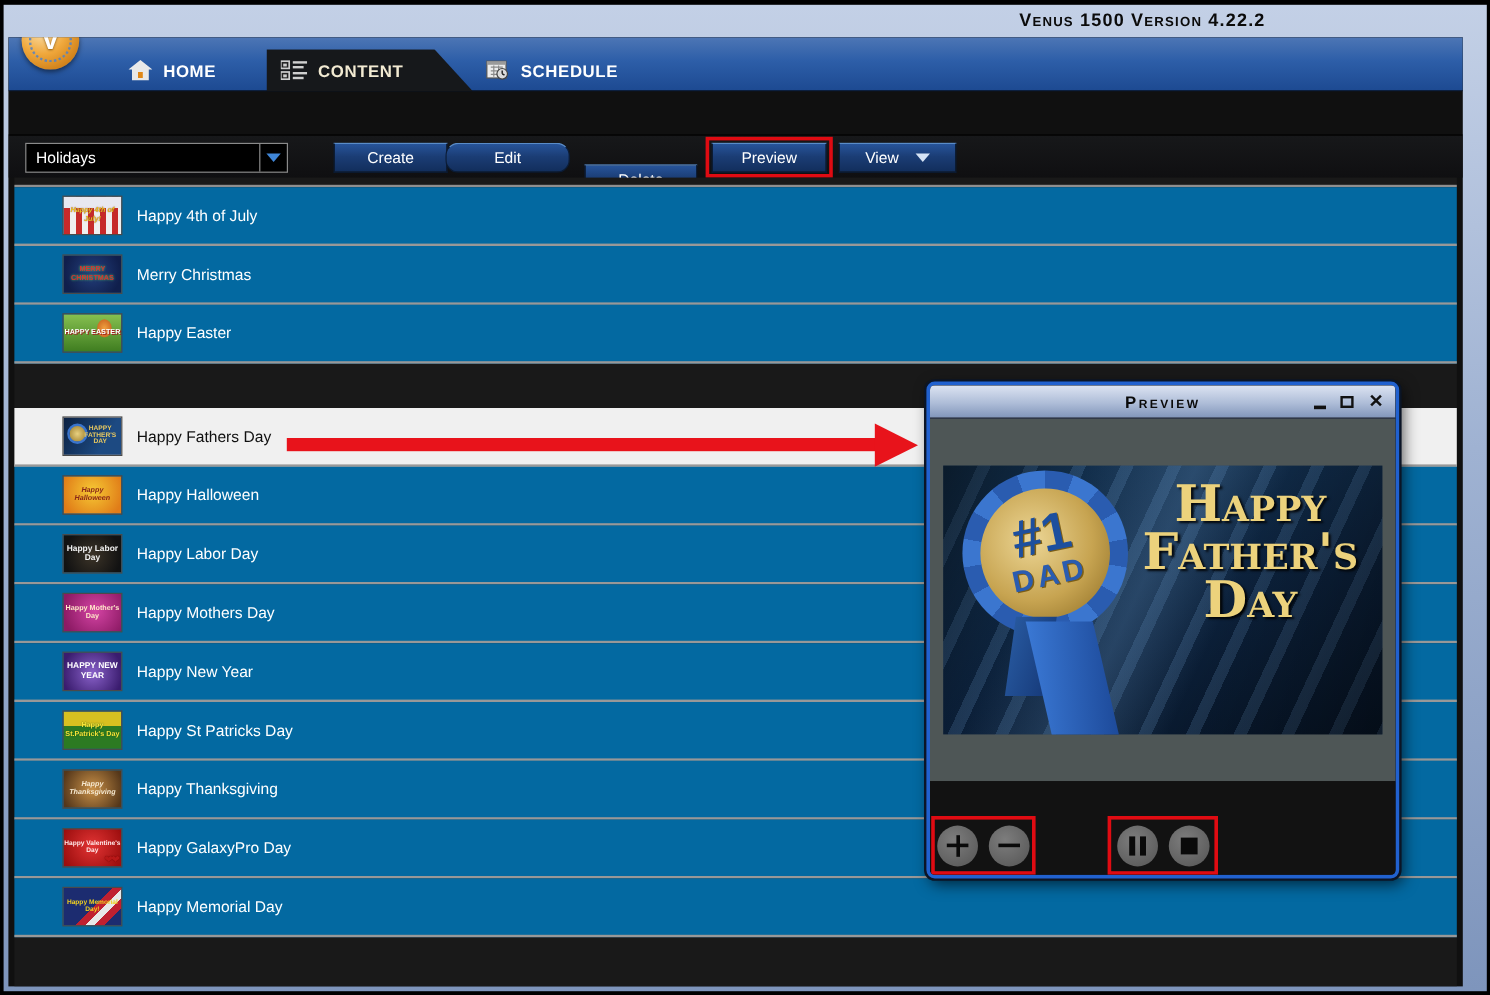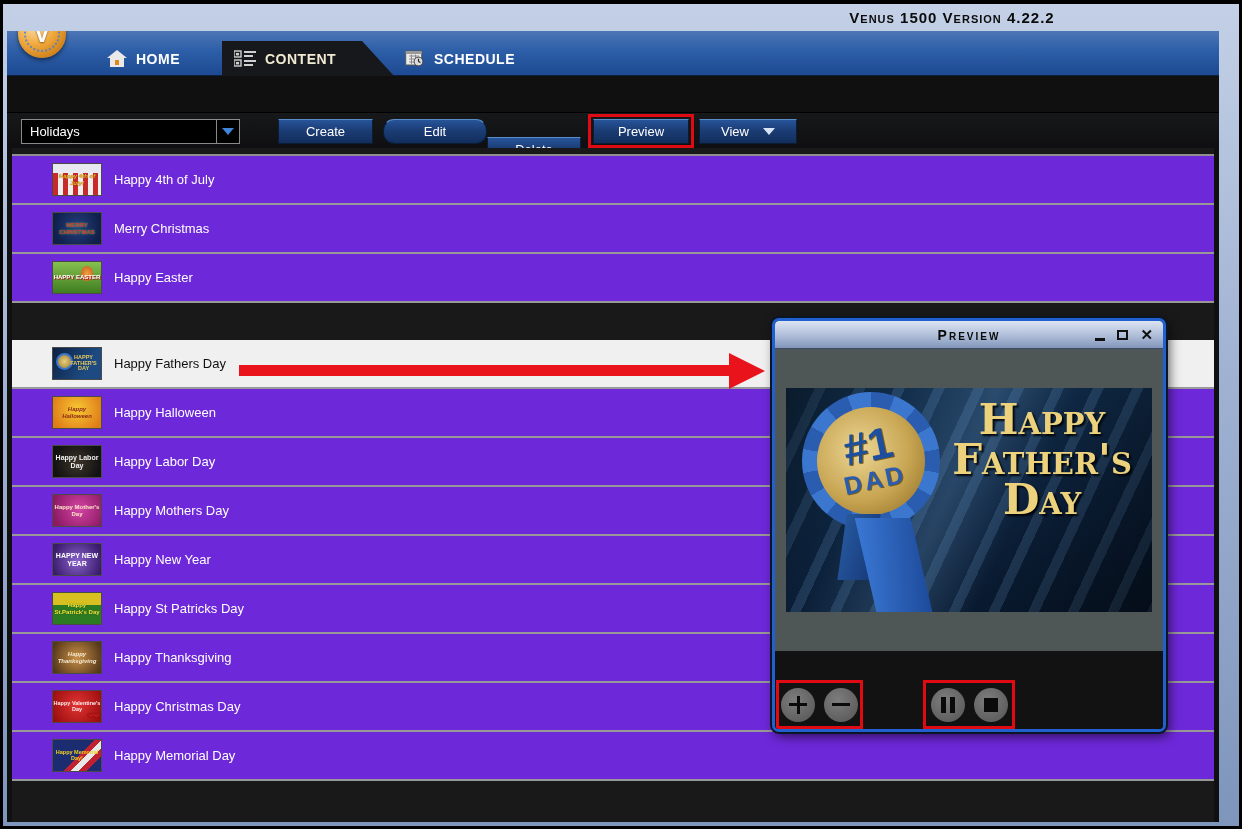--- a/index.html
+++ b/index.html
@@ -63,34 +63,34 @@
   .cat-value { flex:1; color:#fff; font-size:13px; display:flex; align-items:center; padding-left:8px; }
   .cat-arrow { width:23px; border-left:1px solid #8a8a8a; display:flex; align-items:center; justify-content:center; }
   .cat-arrow i { width:0; height:0; border-left:6px solid transparent; border-right:6px solid transparent;
                  border-top:7px solid #3f86d8; }
 
   .tbtn { position:absolute; top:6px; height:25px; border:1px solid #0b1c36; border-top:1px solid #5a8cc8;
           background:linear-gradient(180deg,#27549a 0%,#1b3d75 45%,#122e5c 100%);
           color:#fff; font-size:13px; font-family:"Liberation Sans",sans-serif;
           display:flex; align-items:center; justify-content:center; cursor:pointer; }
   .btn-create { left:271px; width:95px; }
-  .btn-edit   { left:376px; width:104px;border-radius:11px; }
+  .btn-edit   { left:364px; width:104px;border-radius:11px; }
   .btn-delete { left:480px; width:94px;margin-top:18px; }
   .preview-hl { position:absolute; left:581px; top:1px; width:106px; height:34px;
                 border:3px solid #e00b12; display:flex; align-items:center; justify-content:center; }
   .btn-preview { position:static; width:96px; }
   .btn-view   { left:692px; width:98px; gap:14px; }
   .caret-white { width:0; height:0; border-left:6px solid transparent; border-right:6px solid transparent;
                  border-top:7px solid #d6e4f5; }
 
   
   .list { position:absolute; left:5px; right:5px; top:117px; bottom:0; background:#191919; padding-top:6px; }
   .list::before { content:""; display:block; border-top:2px solid #8f8f8f; }
   .list-row { height:49px; border-bottom:2px solid #989898; display:flex; align-items:center;
-              padding-left:40px; background:#6d28d9; cursor:pointer; }
+              padding-left:40px; background:#0369a1; cursor:pointer; }
   .list-row.selected { background:#f0f0f0;margin-top:37px; }
   .list-row.selected .row-label { color:#101010; }
   .row-label { color:#fff; font-size:13px; margin-left:12px; }
 
   .thumb { width:50px; height:33px; border:1px solid #4a4a4a; position:relative; overflow:hidden;
            display:flex; align-items:center; justify-content:center; text-align:center; flex:0 0 auto; }
   .thumb-text { font-size:6px; font-weight:bold; line-height:1.05; position:relative; z-index:2; }
 
   .thumb-july4 { background:linear-gradient(180deg,#e8e8f0 0 30%,transparent 30%),
                  repeating-linear-gradient(90deg,#c62a2a 0 5px,#efefef 5px 10px); }
@@ -336,21 +336,21 @@
     <div class="thumb thumb-thanks">
       <span class="thumb-text">Happy Thanksgiving</span>
     </div>
     <span class="row-label">Happy Thanksgiving</span>
   </div>
 
   <div class="list-row">
     <div class="thumb thumb-valentine">
       <span class="thumb-text">Happy Valentine's Day</span>
     </div>
-    <span class="row-label">Happy Christmas Day</span>
+    <span class="row-label">Happy GalaxyPro Day</span>
   </div>
 
   <div class="list-row">
     <div class="thumb thumb-memorial">
       <span class="thumb-text">Happy Memorial Day!</span>
     </div>
     <span class="row-label">Happy Memorial Day</span>
   </div>
 </div>
 

